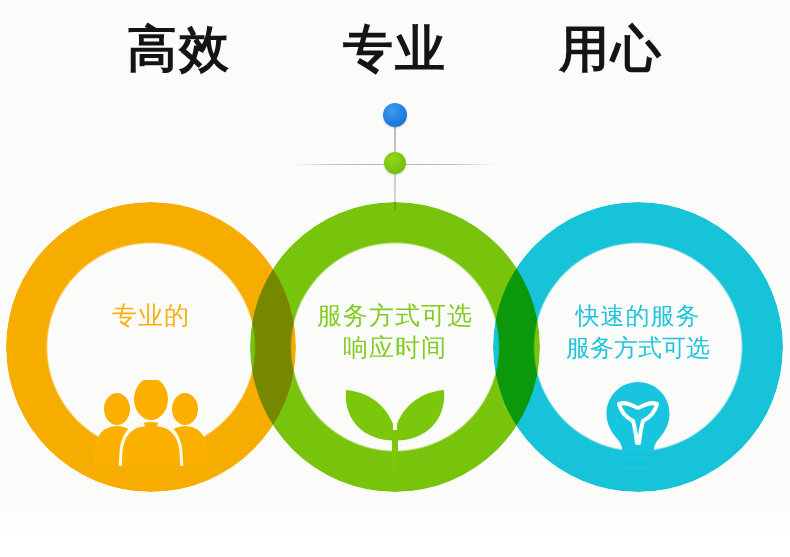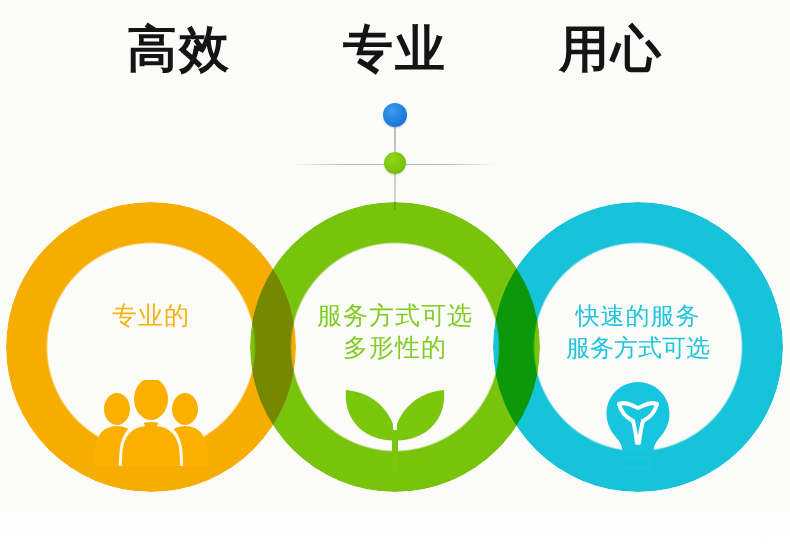--- a/index.html
+++ b/index.html
@@ -224,21 +224,21 @@
           <path d="M29.6 70.5c1.6-14.5 9.5-23.5 22.5-24.2 -0.4-1.4-1-2.7-1.7-3.9 -13.8 1.2-22 11-23.7 27.6 -0.5 5.2-0.8 10.7-0.9 16h3.1c0.1-4.5 0.3-9.8 0.7-15.5z"></path>
           <path d="M86.4 70.5C84.8 56 76.9 47 63.9 46.3c0.4-1.4 1-2.7 1.7-3.9 13.8 1.2 22 11 23.7 27.6 0.5 5.2 0.8 10.7 0.9 16h-3.1c-0.1-4.5-0.3-9.8-0.7-15.5z"></path>
         </g>
       </svg>
     </div>
   </div>
 
   <div class="ring-content" id="content-2">
     <div class="ring-label">
       <div class="line1">服务方式可选</div>
-      <div class="line2">多形性的</div>
+      <div class="line2">响应时间</div>
     </div>
     <div class="ring-icon">
       <svg width="118" height="92" viewBox="0 0 118 92" aria-hidden="true">
         <g fill="#7ac70c">
           <path d="M57 44C49 24 32 12 10 10c-2 22 9 40 28 47 7 2.6 14 3.5 19 3.5z"></path>
           <path d="M61 44C69 24 86 12 108 10c2 22-9 40-28 47-7 2.6-14 3.5-19 3.5z"></path>
           <rect x="56" y="50" width="6" height="42" rx="1"></rect>
         </g>
       </svg>
     </div>

